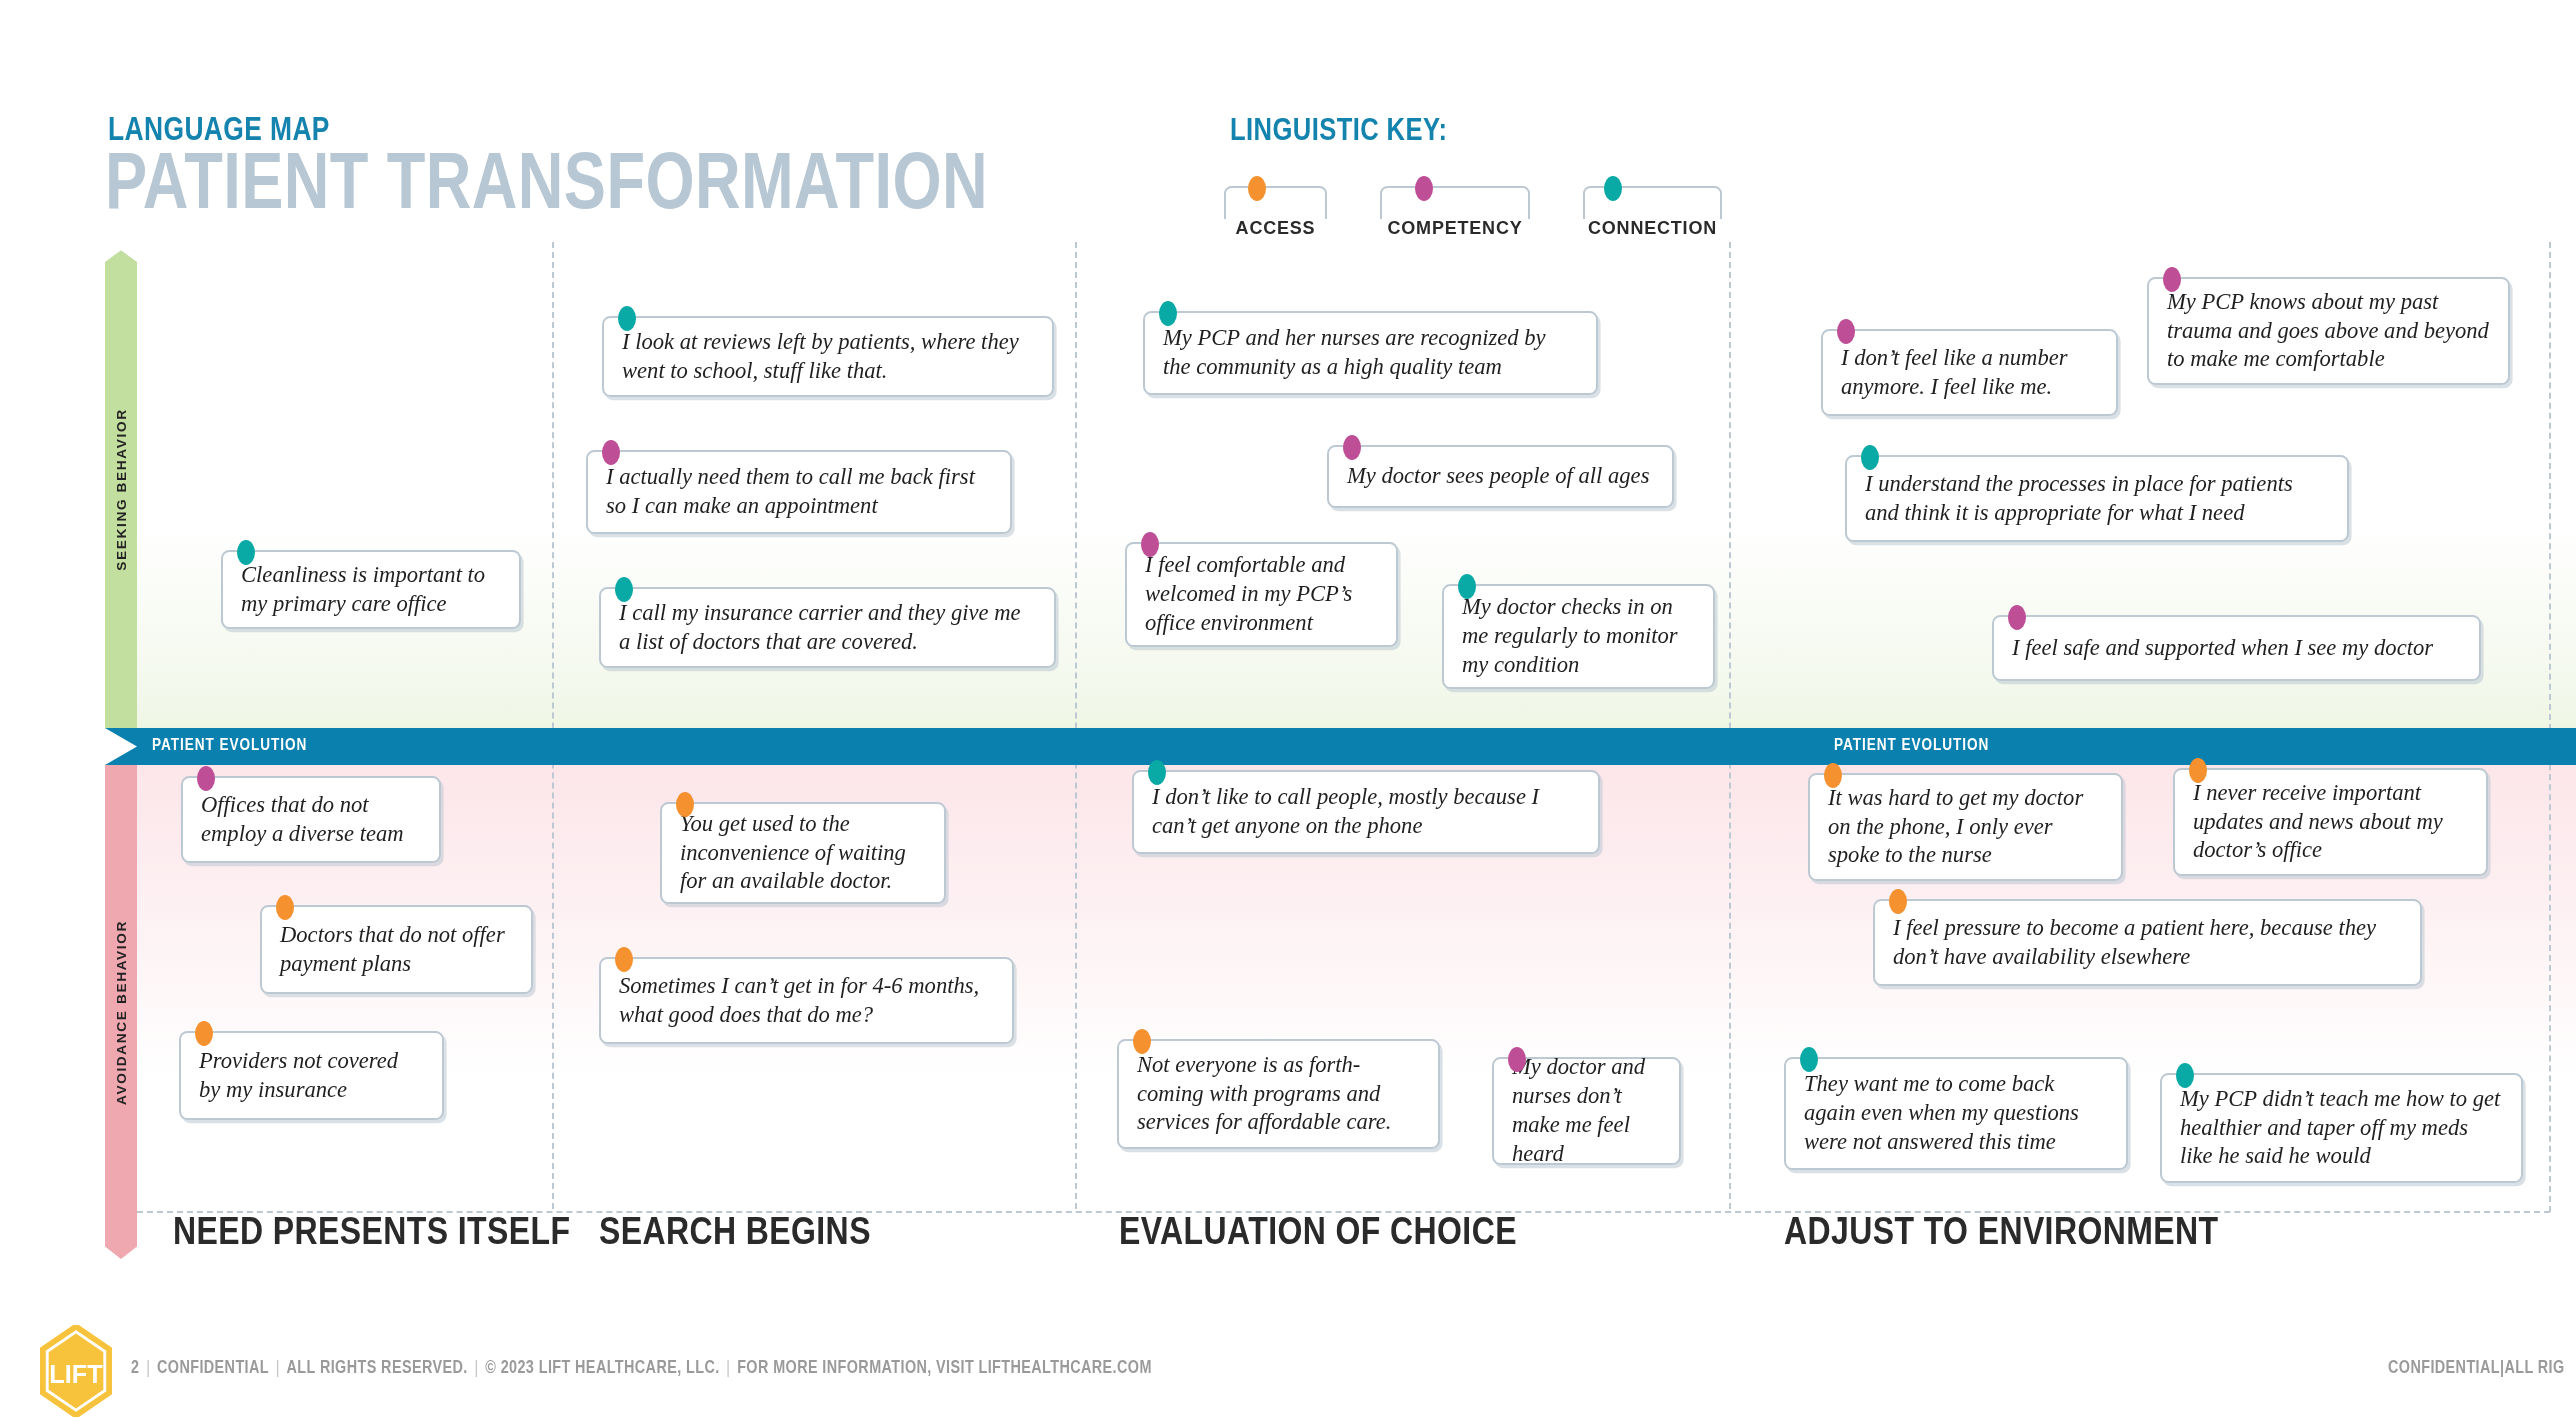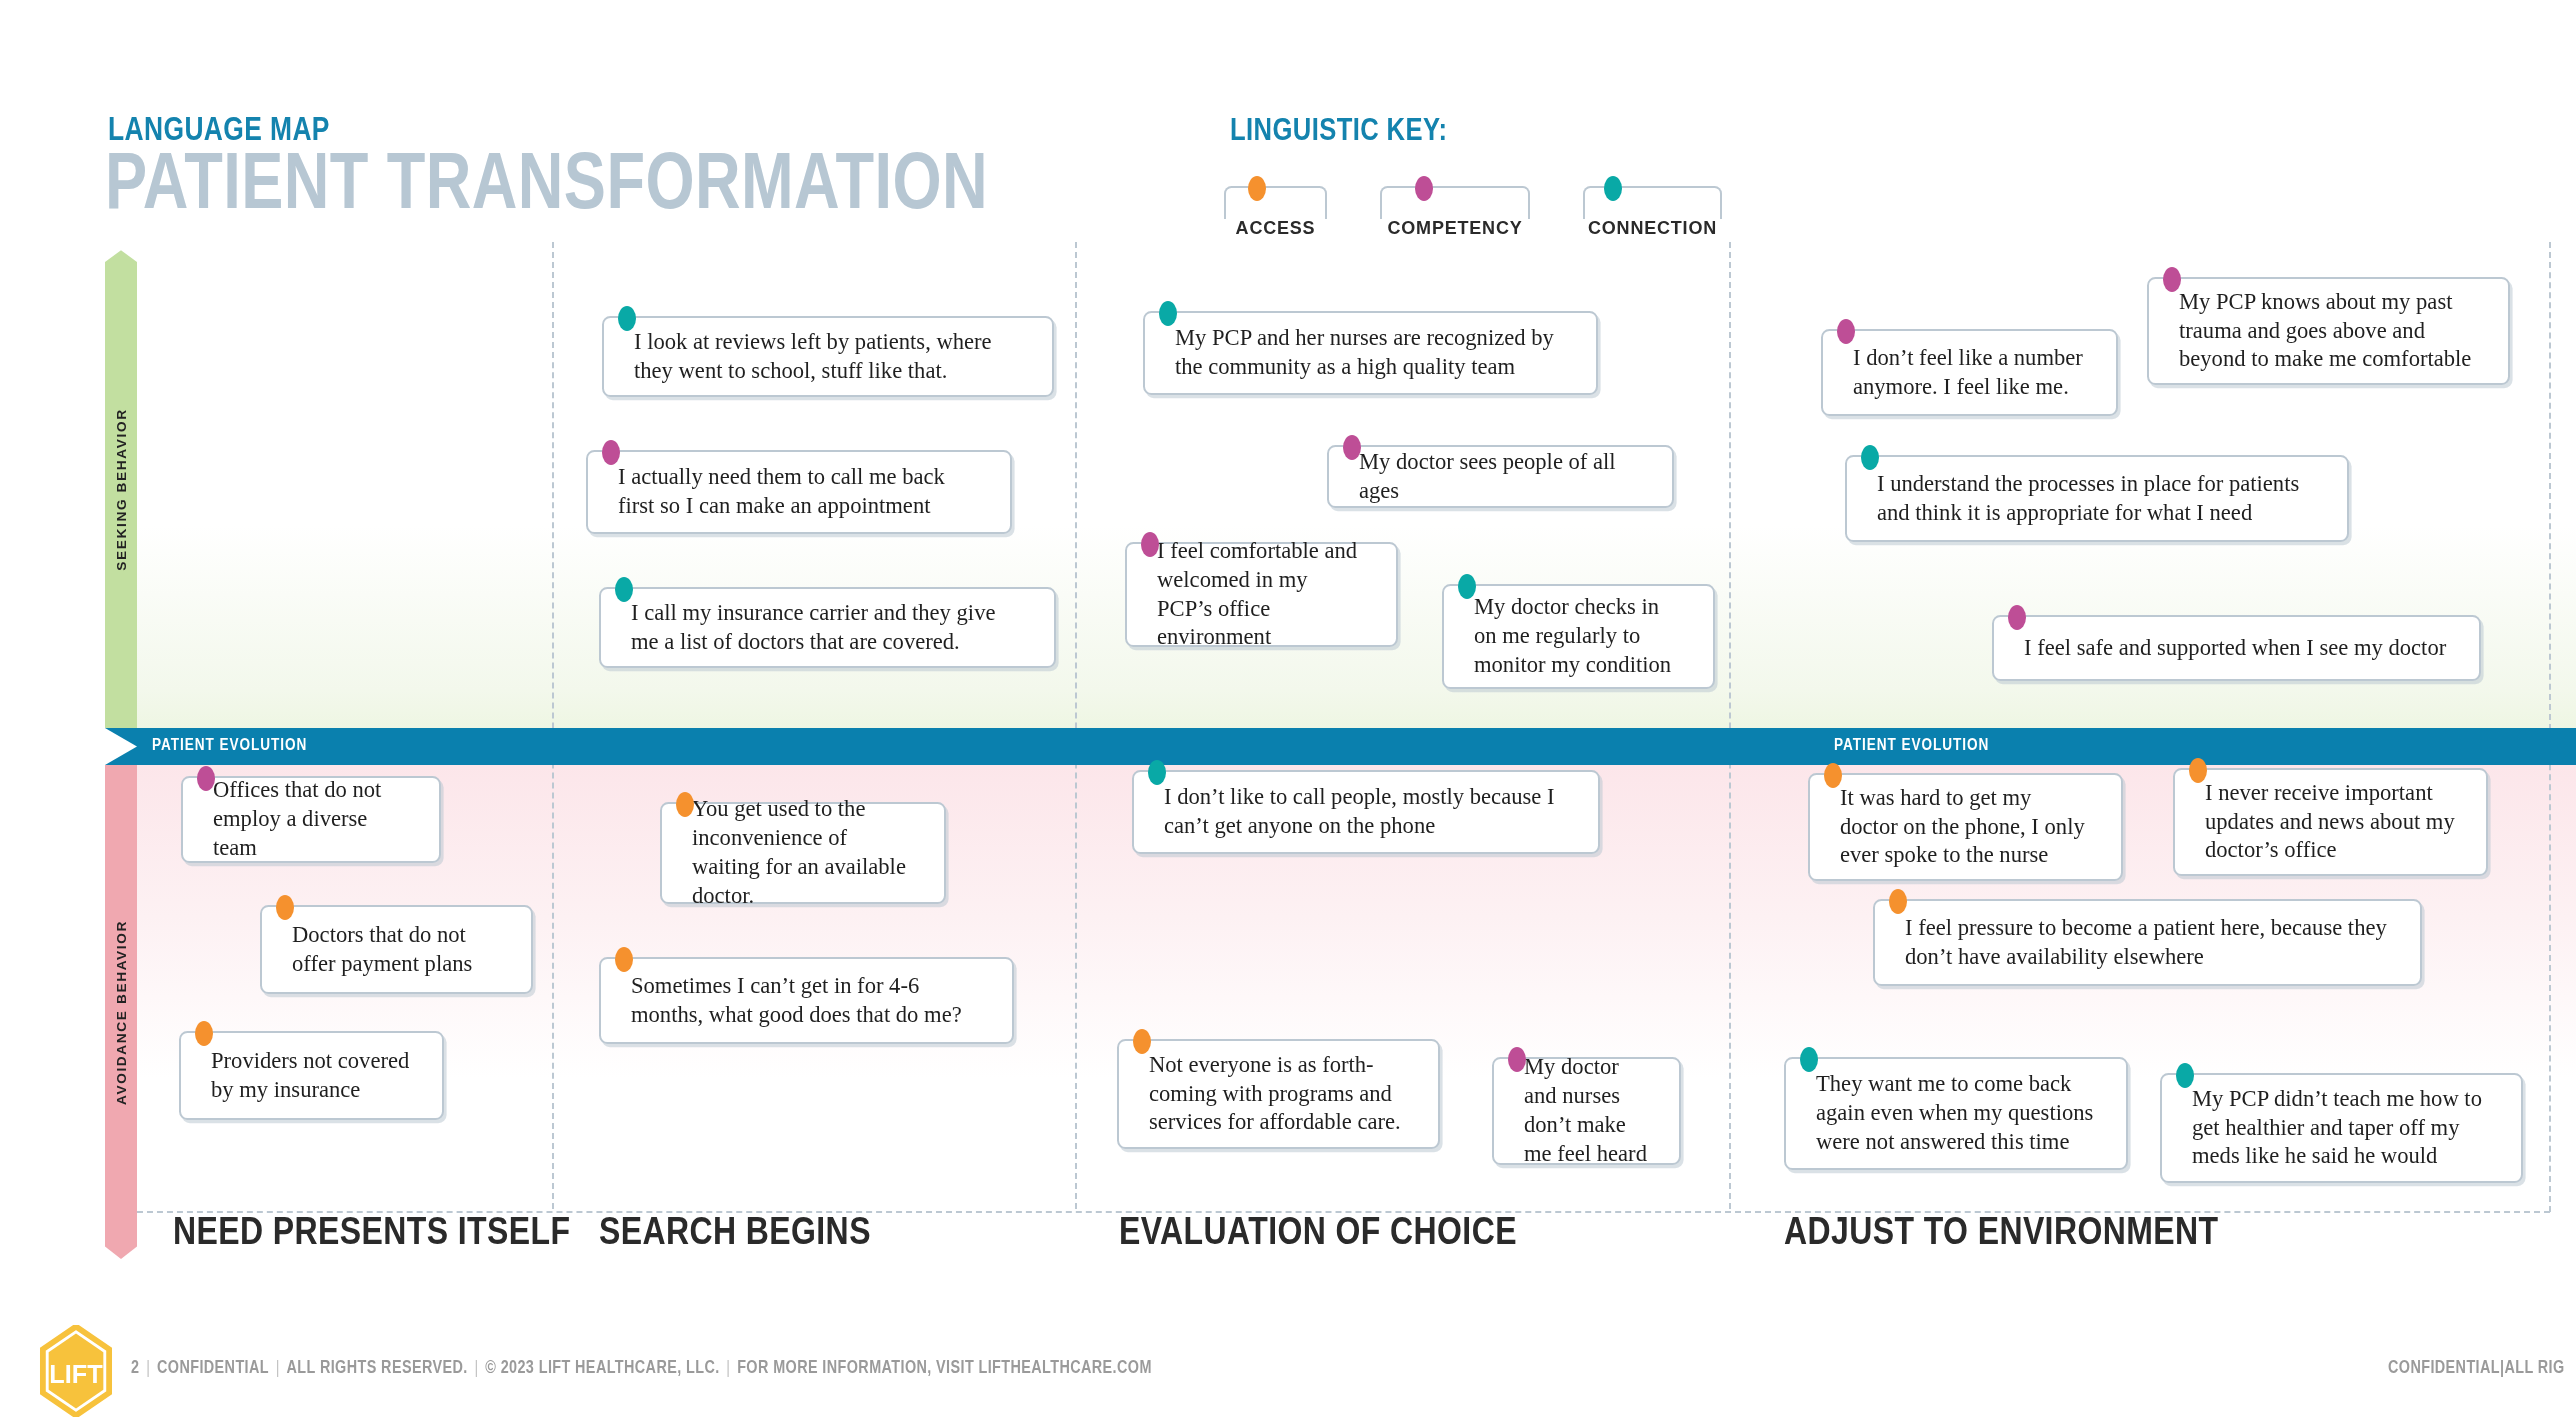--- a/index.html
+++ b/index.html
@@ -123,22 +123,22 @@
     position:absolute;box-sizing:border-box;
     border:2.6px solid #BCC8D2;border-radius:8.4px;background:#ffffff;
     box-shadow:2.6px 3.2px 0 0 rgba(188,200,210,.55);
     display:flex;align-items:center;
   }
   .card .dot{
     position:absolute;top:-11.6px;left:13.7px;width:18px;height:25px;border-radius:50%;
   }
   .card .qt{
     font-family:"Liberation Serif","DejaVu Serif",serif;
-    font-size:22.6px;line-height:1.28;color:#1f1f1f;
-    padding:0 30px;width:100%;
+    font-style:italic;font-size:22.6px;line-height:1.28;color:#1f1f1f;
+    padding:0 18px;width:100%;
   }
 
   
   .stage{
     position:absolute;top:1209px;
     font-family:"Liberation Sans Narrow","Liberation Sans",sans-serif;
     font-weight:700;font-size:39px;letter-spacing:0.5px;color:#2A2A2A;
     transform:scaleX(.82);transform-origin:left top;white-space:nowrap;
   }
 
@@ -208,20 +208,24 @@
   <div class="sidebar-seek"></div>
   <div class="sidebar-avoid"></div>
   <div class="vlabel seek">
       <span>SEEKING BEHAVIOR</span>
     </div>
   <div class="vlabel avoid">
       <span>AVOIDANCE BEHAVIOR</span>
     </div>
 
 
+  <div class="card" style="left:221px;top:305px;width:300px;height:79px;">
+    <div class="dot" style="background:#09A9A6"></div>
+    <div class="qt">Cleanliness is important to my primary care office</div>
+  </div>
 
   <div class="card" style="left:602px;top:71px;width:452px;height:81px;">
     <div class="dot" style="background:#09A9A6"></div>
     <div class="qt">I look at reviews left by patients, where they went to school, stuff like that.</div>
   </div>
 
   <div class="card" style="left:586px;top:205px;width:426px;height:84px;">
     <div class="dot" style="background:#BE4E96"></div>
     <div class="qt">I actually need them to call me back first so I can make an appointment</div>
   </div>

